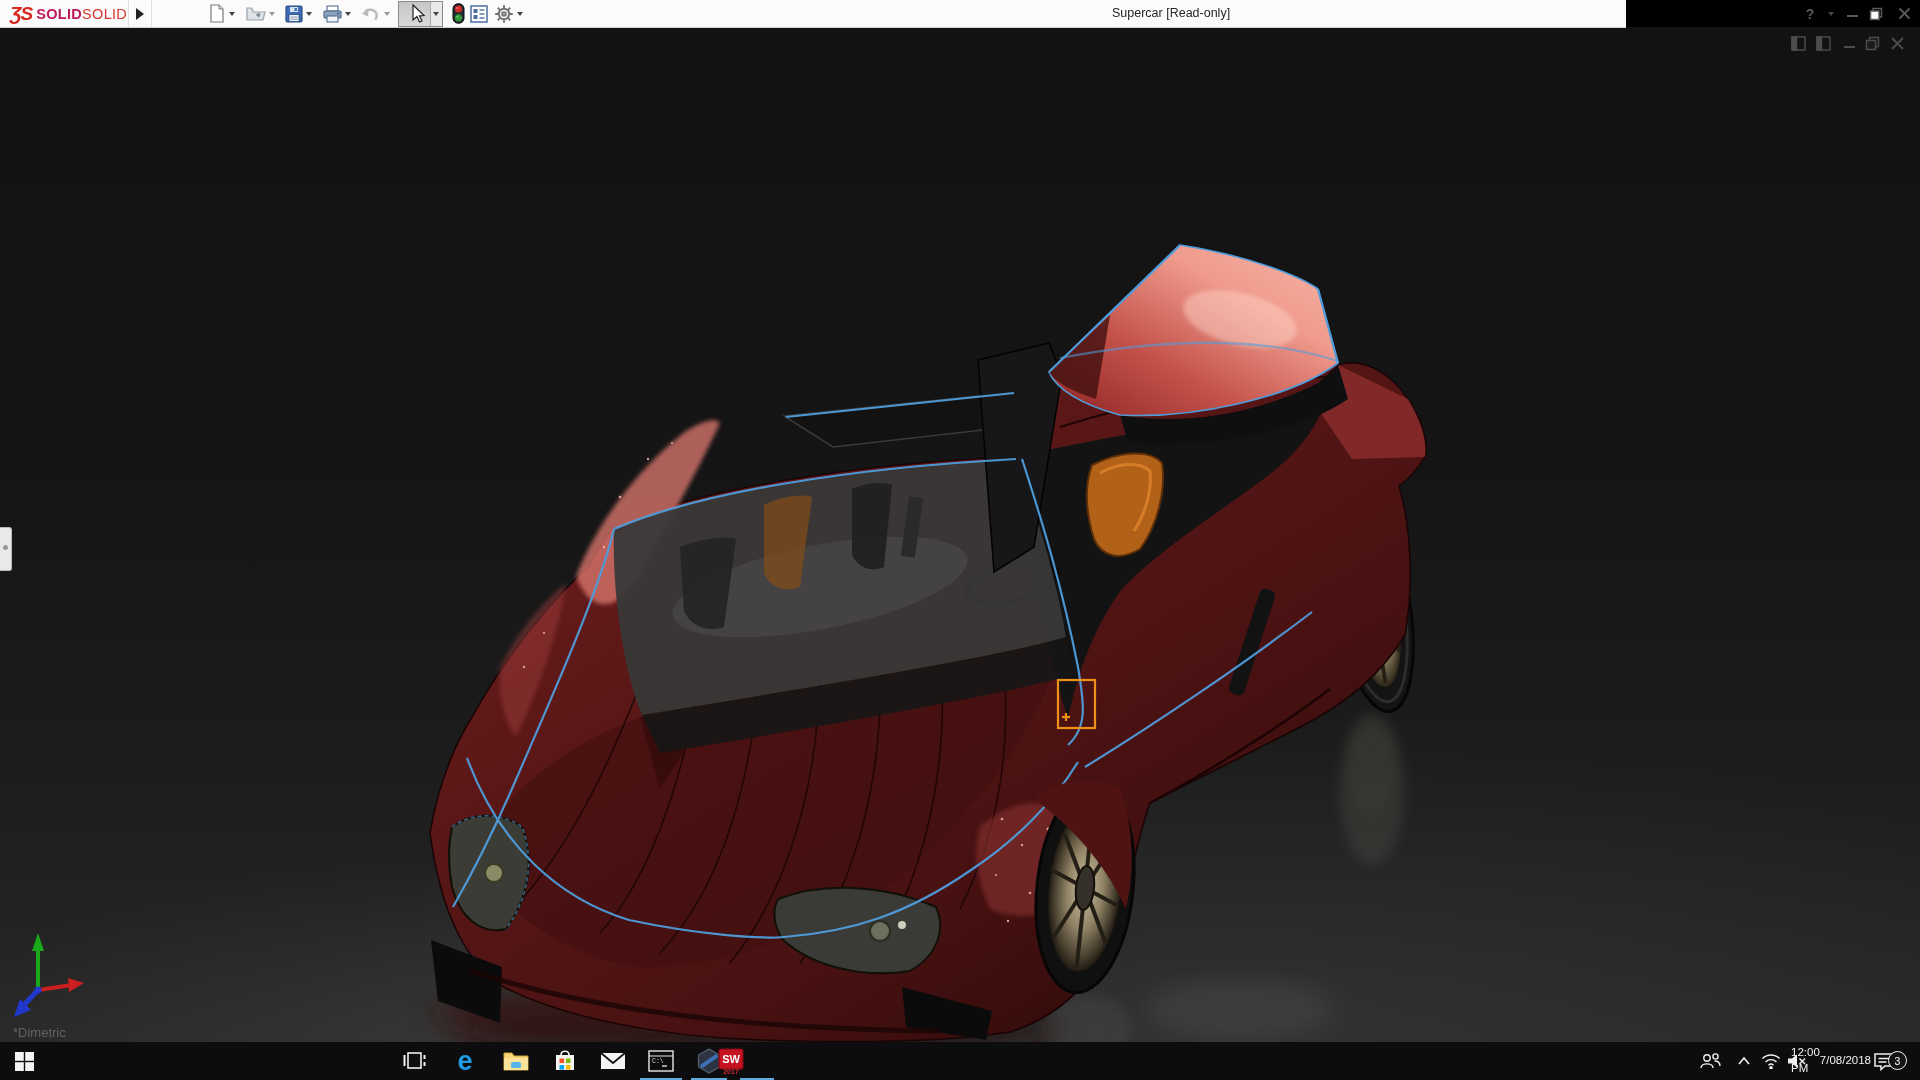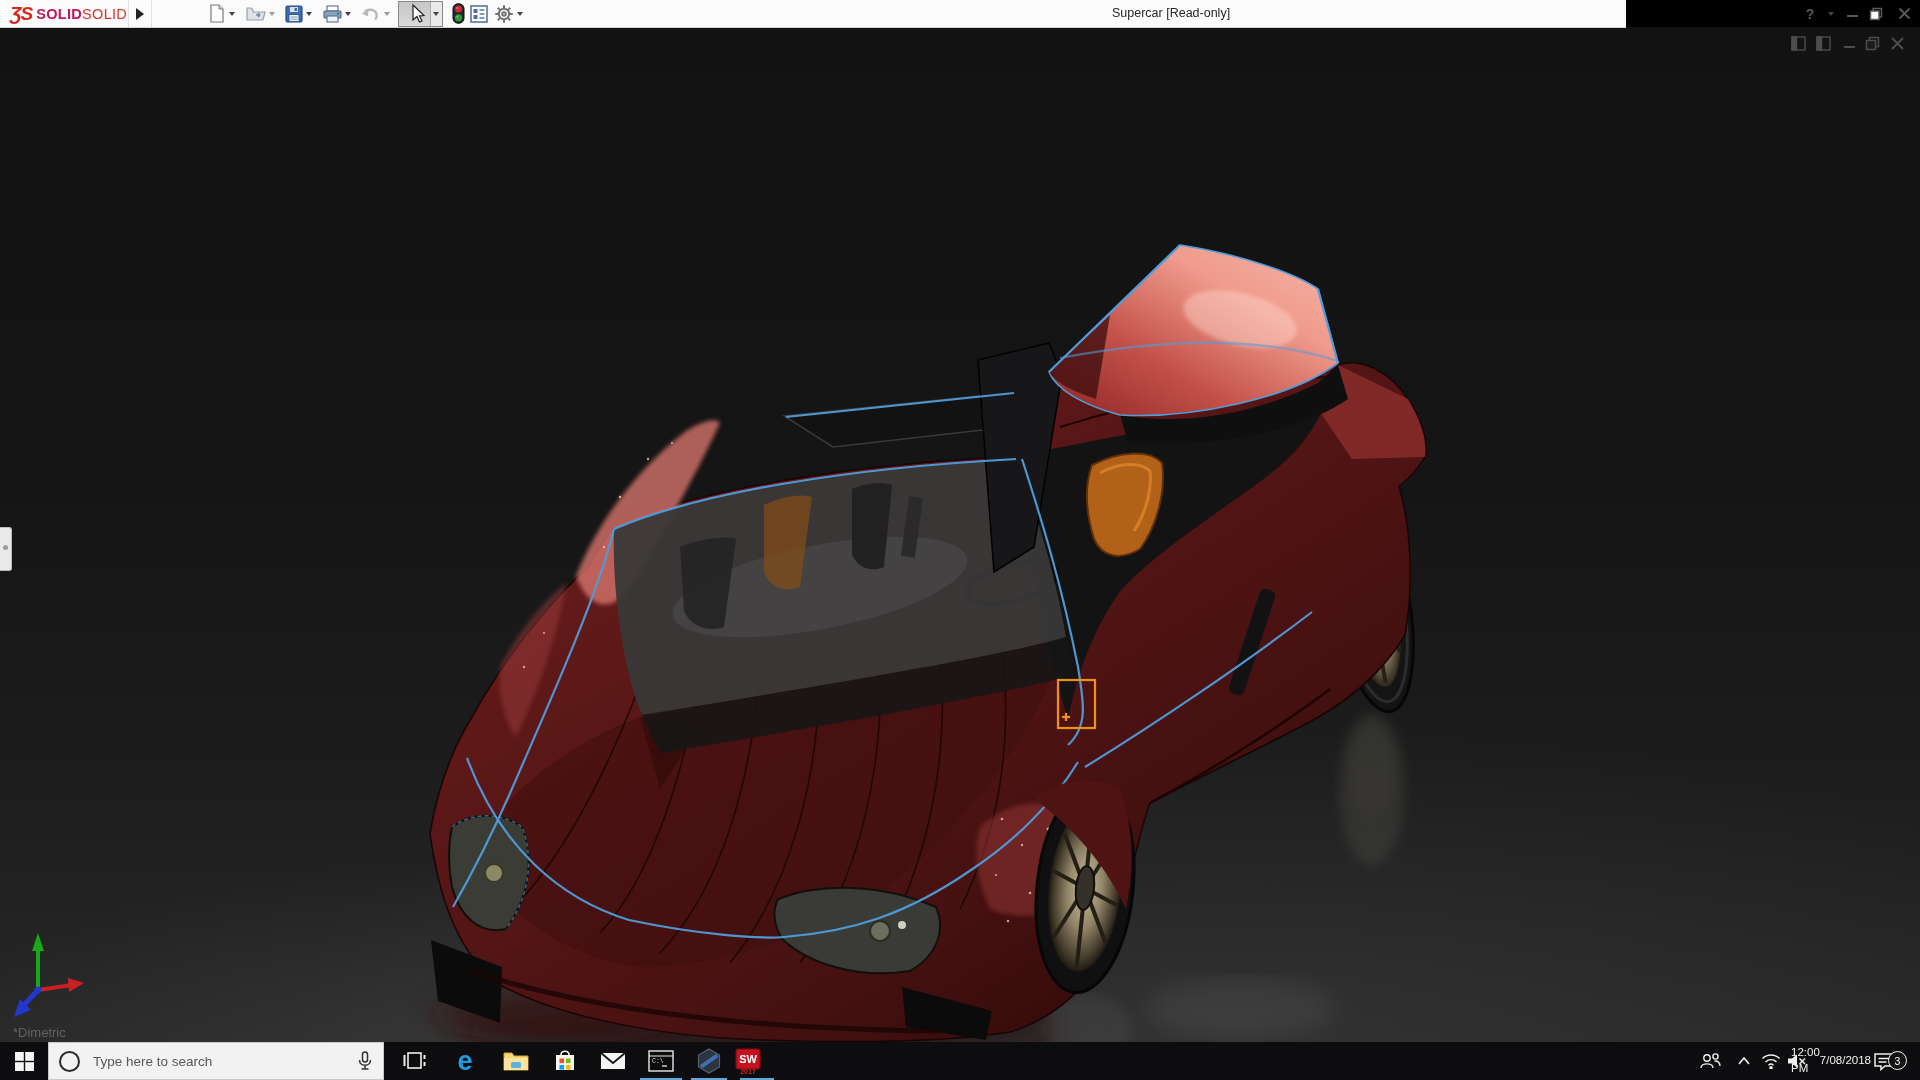--- a/index.html
+++ b/index.html
@@ -426,30 +426,20 @@
 <div id="taskbar">
   <div class="tb-btn" style="left:0;width:48px">
     <svg width="19" height="19">
       <rect x="0" y="0" width="8.8" height="8.8" fill="#f4f4f4"></rect>
         <rect x="10.2" y="0" width="8.8" height="8.8" fill="#f4f4f4"></rect>
       <rect x="0" y="10.2" width="8.8" height="8.8" fill="#f4f4f4"></rect>
         <rect x="10.2" y="10.2" width="8.8" height="8.8" fill="#f4f4f4"></rect>
     </svg>
   </div>
 
-  <div id="search-box">
-    <span class="ring"></span>
-    <input type="text" placeholder="Type here to search" style="">
-    <svg width="16" height="20" style="margin-right:10px">
-      <rect x="5.5" y="1" width="5" height="10" rx="2.5" fill="none" stroke="#333" stroke-width="1.5"></rect>
-      <path d="M2.5,9 C2.5,16 13.5,16 13.5,9" fill="none" stroke="#333" stroke-width="1.5"></path>
-      <line x1="8" y1="15" x2="8" y2="18" stroke="#333" stroke-width="1.5"></line>
-      <line x1="4.5" y1="18" x2="11.5" y2="18" stroke="#333" stroke-width="1.5"></line>
-    </svg>
-  </div>
 
   <div class="tb-btn" style="left:393px;width:44px">
     <svg width="24" height="24">
       <rect x="5" y="4" width="13" height="15" fill="none" stroke="#f0f0f0" stroke-width="1.6"></rect>
       <line x1="1.5" y1="6" x2="1.5" y2="17" stroke="#f0f0f0" stroke-width="2"></line>
       <line x1="21.5" y1="6" x2="21.5" y2="10" stroke="#f0f0f0" stroke-width="2"></line>
       <line x1="21.5" y1="13" x2="21.5" y2="17" stroke="#f0f0f0" stroke-width="2"></line>
     </svg>
   </div>
   <div class="tb-btn" style="left:443px;width:44px">
@@ -486,21 +476,21 @@
       <line x1="14" y1="16" x2="19" y2="16" stroke="#dcdcdc" stroke-width="1.4"></line>
     </svg>
   </div>
   <div class="tb-btn" style="left:687px;width:44px">
     <svg width="26" height="26">
       <polygon points="13,1 23.5,7 23.5,19 13,25 2.5,19 2.5,7" fill="#2b3440" stroke="#5a6possible870" stroke-width="0"></polygon>
       <polygon points="13,1 23.5,7 23.5,19 13,25 2.5,19 2.5,7" fill="#2b3440" stroke="#566170" stroke-width="1.2"></polygon>
       <rect x="3" y="11.2" width="20" height="4" fill="#3e6fb5" transform="rotate(-35 13 13)"></rect>
     </svg>
   </div>
-  <div class="tb-btn" style="left:726px;width:44px">
+  <div class="tb-btn" style="left:709px;width:44px">
     <svg width="28" height="28">
       <rect x="2" y="2" width="24" height="20" rx="2" fill="#c41220" stroke="#7e0a12" stroke-width="1.2"></rect>
       <text x="14" y="16" text-anchor="middle" font-size="11" font-weight="bold" fill="#ffffff">SW</text>
       <text x="14" y="27" text-anchor="middle" font-size="7" font-weight="bold" fill="#d2252f">2017</text>
     </svg>
   </div>
   <div class="underline" style="left:640px;width:42px"></div>
   <div class="underline" style="left:691px;width:36px"></div>
   <div class="underline" style="left:740px;width:34px"></div>
 

